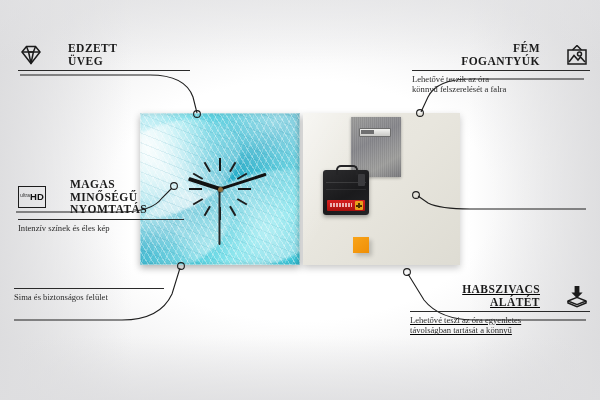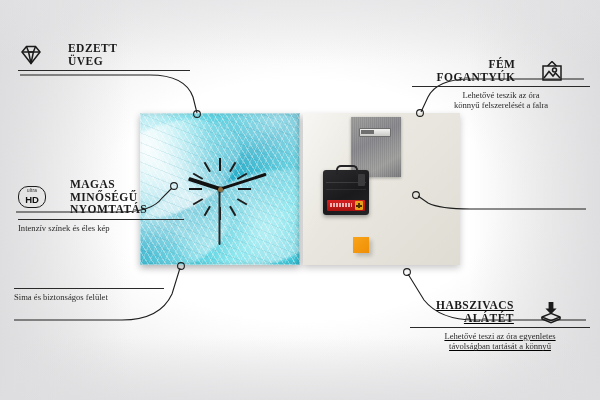--- a/index.html
+++ b/index.html
@@ -94,41 +94,41 @@
   .foam{
     position:absolute;left:50px;bottom:12px;width:16px;height:16px;
     background:linear-gradient(140deg,#f9a419 0%,#ef8f06 100%);
     box-shadow:3px 3px 4px rgba(0,0,0,.18);
   }
 
   
   .callout{position:absolute;}
   .callout .head{display:flex;align-items:center;gap:24px;}
   .callout.left .head{justify-content:flex-start;}
-  .callout.right .head{justify-content:center;margin-top:16px;}
+  .callout.right .head{justify-content:flex-end;}
   .ttl{
     font-family:"Liberation Serif",serif;
     font-size:11.5px;font-weight:bold;letter-spacing:.45px;
     color:#1b1b1b;line-height:12.5px;text-transform:uppercase;
     white-space:pre-line;
   }
   .callout.right .ttl{text-align:right;}
   .rule{height:1px;background:#2a2a2a;margin-top:3px;}
   .desc{
     font-family:"Liberation Serif",serif;
     font-size:8.6px;color:#2b2b2b;line-height:10.4px;margin-top:3px;
     white-space:pre-line;
   }
-  .callout.right .desc{text-align:center;}
+  .callout.right .desc{text-align:left;}
   .ic{width:26px;height:24px;flex:0 0 26px;display:block;}
 
   
   .hdbadge{
-    width:26px;height:20px;border:1.2px solid #1c1c1c;border-radius:10px;
-    display:flex;flex-direction:column;align-items:center;justify-content:center;
+    width:26px;height:20px;border:1.2px solid #1c1c1c;border-radius:0;
+    display:flex;align-items:center;justify-content:center;
     line-height:1;flex:0 0 26px;
   }
   .hdbadge .u{font-size:4.6px;letter-spacing:.2px;color:#1c1c1c;font-family:"Liberation Sans",sans-serif;}
   .hdbadge .h{font-size:9.5px;font-weight:bold;color:#111;font-family:"Liberation Sans",sans-serif;margin-top:.5px;}
 
   svg.ic{stroke:#1b1b1b;fill:none;stroke-width:1.5;}
   svg.ic .fillblk{fill:#1b1b1b;stroke:none;}
 
   
   #links{position:absolute;inset:0;pointer-events:none;}

